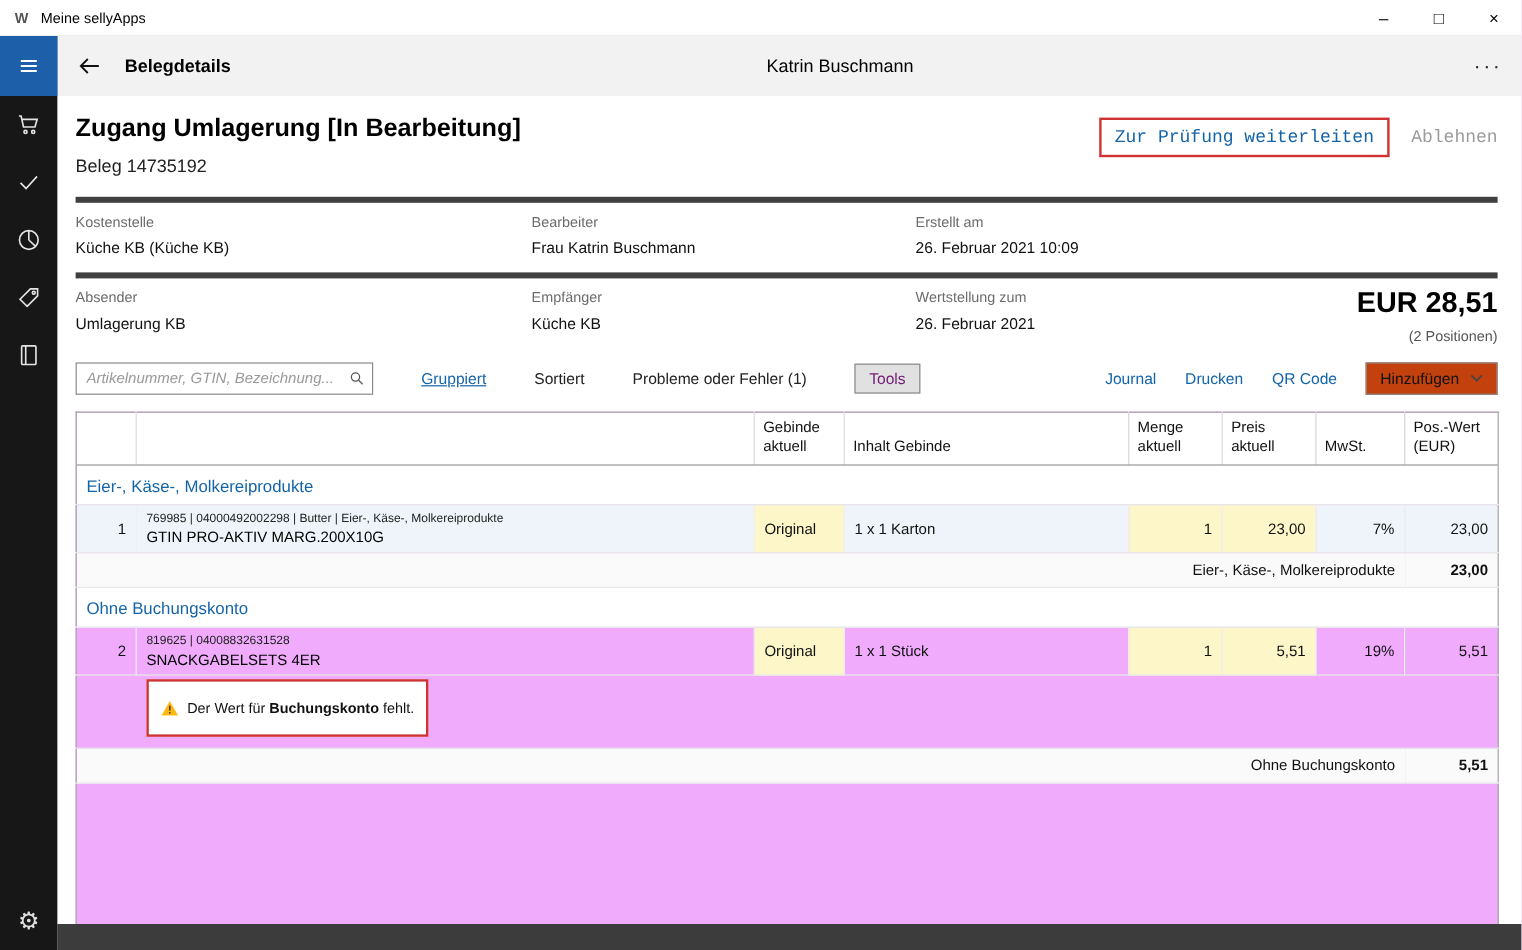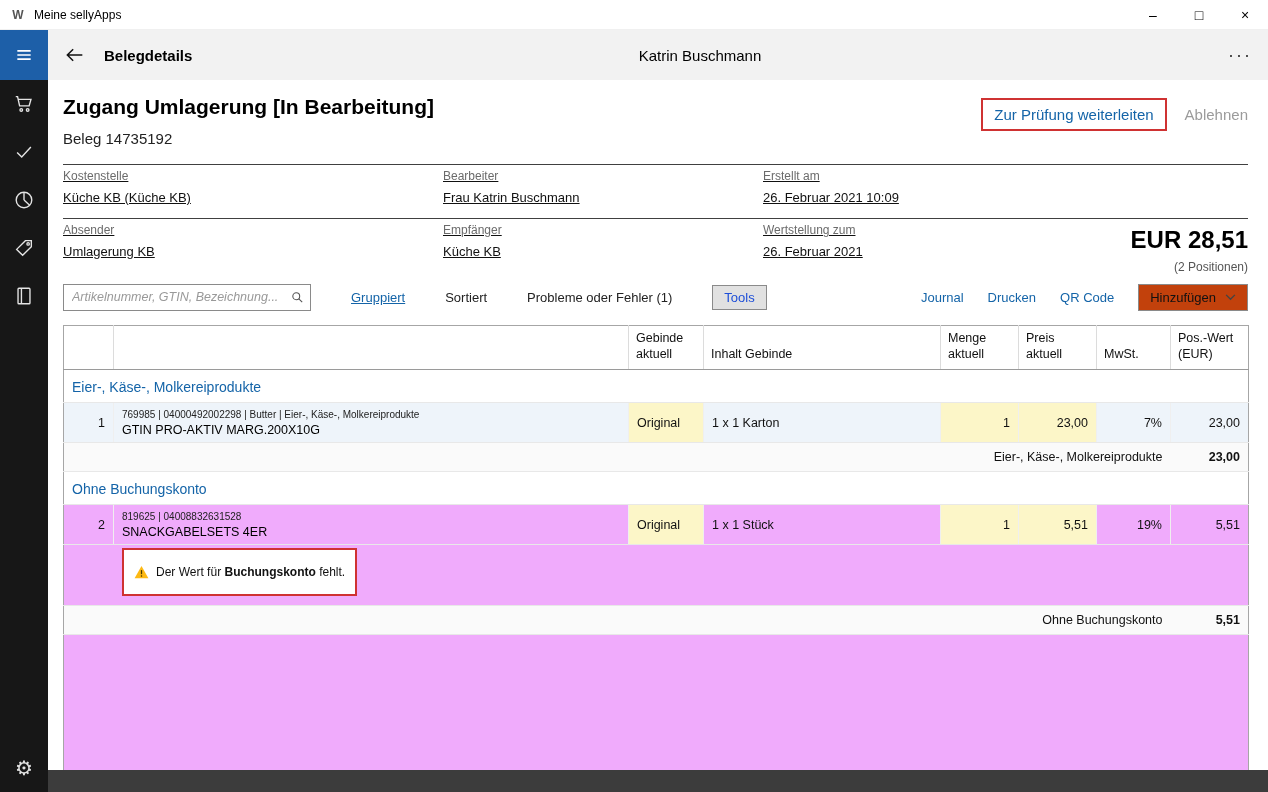--- a/index.html
+++ b/index.html
@@ -54,50 +54,50 @@
     background:#3c3c3c;
   }
   
   .main {
     position:absolute; top:80px; left:48px; width:1220px; height:690px;
     background:#fff; padding:14px 20px 0 15px;
   }
   .doc-head { position:relative; }
   .doc-title { font-size:21px; font-weight:bold; color:#000; line-height:26px; }
   .doc-number { font-size:15px; color:#222; margin-top:9px; line-height:20px; }
-  .head-actions { position:absolute; top:4px; right:0; display:flex; align-items:center; gap:18px; }
+  .head-actions { position:absolute; top:4px; right:0; display:flex; align-items:center; gap:18px;font-family:Liberation Mono, monospace; }
   .forward-btn {
     color:#1464a8; font-size:15px; border:2px solid #cf3232; padding:6px 11px; background:#fff;
   }
   .reject-btn { color:#9b9b9b; font-size:15px; }
   
   .info-row {
     display:grid; grid-template-columns:380px 320px 1fr;
-    border-top:1px solid #404040; padding:4px 0 13px; position:relative;text-decoration:underline;
+    border-top:5px solid #404040; padding:9px 0 13px; position:relative;
   }
   .info-row.first { margin-top:15px; }
   .info-label { font-size:12px; color:#6b6b6b; margin-bottom:7px; }
   .info-value { font-size:13px; color:#111; }
   .total-block { position:absolute; right:0; top:7px; text-align:right; }
   .total-amount { font-size:24px; font-weight:bold; color:#000; }
   .total-note { font-size:12px; color:#555; margin-top:6px; }
   
   .toolbar { display:flex; align-items:center; margin-top:11px; height:28px; }
   .search-wrap { position:relative; width:248px; margin-right:40px; }
   .search-input {
     width:248px; height:27px; border:1px solid #8a8a8a; padding:3px 26px 3px 8px;
     font-family:"Liberation Sans", sans-serif; font-size:12.5px; font-style:italic; color:#333;
   }
   .search-input::placeholder { color:#999; font-style:italic; }
   .search-icon { position:absolute; right:6px; top:6px; }
   .tb-link { font-size:13px; margin-right:40px; white-space:nowrap; }
   .tb-grouped { color:#1464a8; text-decoration:underline; }
   .tb-plain { color:#222; }
   .tools-btn {
-    font-size:13px; background:#e1e1e1; border:1px solid #8a8a8a; padding:4px 11px; color:#1d4ed8;
+    font-size:13px; background:#e1e1e1; border:1px solid #8a8a8a; padding:4px 11px; color:#701a75;
     margin-right:0; white-space:nowrap;
   }
   .tb-right { margin-left:auto; display:flex; align-items:center; gap:24px; }
   .blue-link { font-size:13px; color:#1464a8; white-space:nowrap; }
   .add-btn {
     font-size:13px; background:#c2410c; border:1px solid #8a8a8a; padding:5px 11px;
     display:flex; align-items:center; gap:9px; color:#111; white-space:nowrap;
   }
   
   .doc-table {

